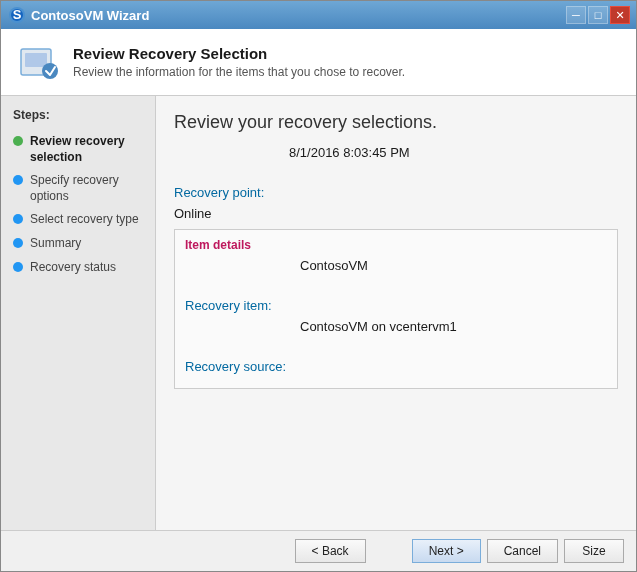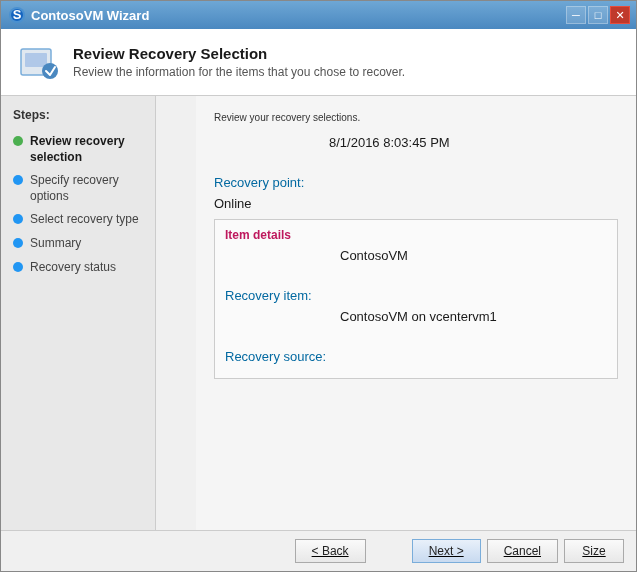--- a/index.html
+++ b/index.html
@@ -110,21 +110,20 @@
 
     .header-text p {
       font-size: 12px;
       color: #555;
     }
 
     .content-area {
       display: flex;
       flex: 1;
       overflow: hidden;
-      gap: 40px;
     }
 
     .steps-panel {
       width: 155px;
       background: #e8e8e8;
       border-right: 1px solid #ccc;
       padding: 12px 0;
       flex-shrink: 0;
     }
 
@@ -168,21 +167,21 @@
     .main-panel {
       flex: 1;
       padding: 16px 18px;
       background: #f5f5f5;
       overflow-y: auto;
     }
 
     .review-intro {
       color: #333;
       margin-bottom: 12px;
-      font-size: 10px;
+      font-size: 18px;
     }
 
     .detail-row {
       display: flex;
       margin-bottom: 6px;
       font-size: 12.5px;
     }
 
     .detail-label {
       width: 115px;
@@ -211,21 +210,20 @@
     }
 
     .footer {
       background: #f0f0f0;
       border-top: 1px solid #ccc;
       padding: 8px 12px;
       display: flex;
       justify-content: flex-end;
       gap: 6px;
       flex-shrink: 0;
-      text-decoration: underline;
     }
 
     .btn {
       padding: 4px 16px;
       font-size: 12px;
       border: 1px solid #aaa;
       background: linear-gradient(to bottom, #fafafa, #e8e8e8);
       cursor: pointer;
       color: #222;
       min-width: 60px;

